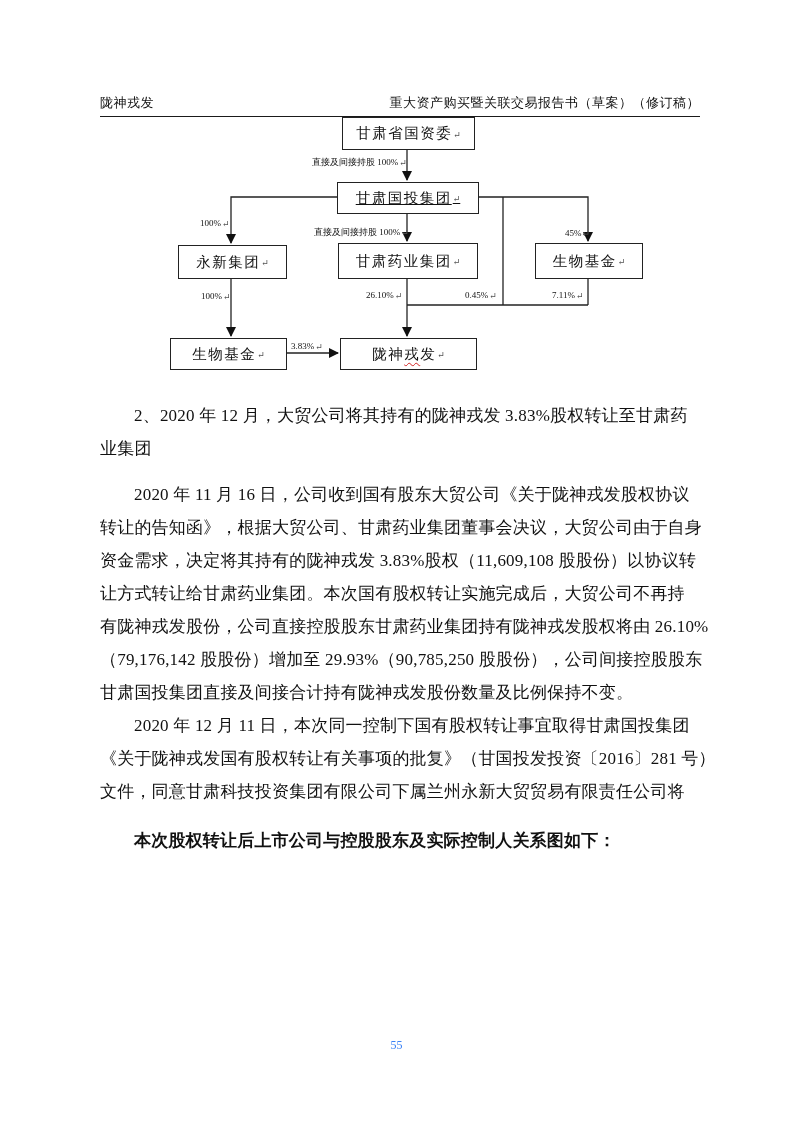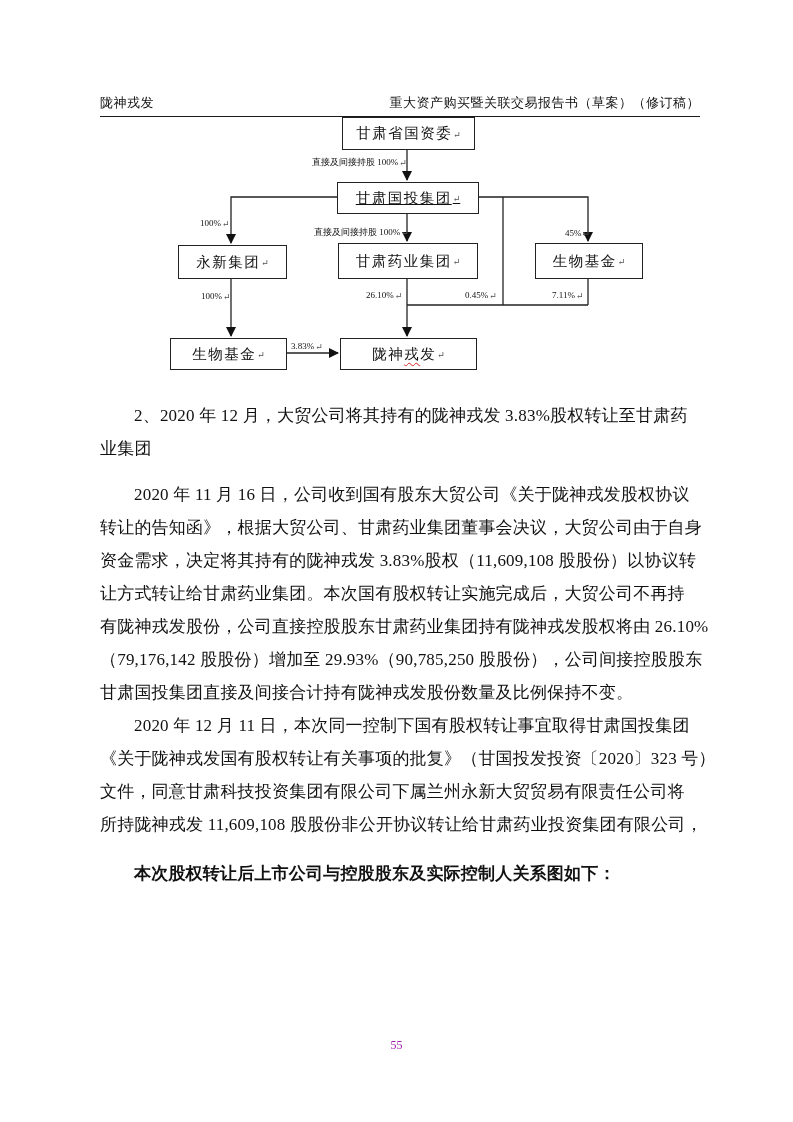--- a/index.html
+++ b/index.html
@@ -56,21 +56,21 @@
   
   .bodytext{position:absolute;left:100px;top:399px;width:600px;font-size:17px;}
   .line{line-height:33px;white-space:nowrap;letter-spacing:.2px;}
   .line.first{text-indent:2em;}
   .para{margin:0;}
   .para.p2{margin-top:13px;}
   .para.bold{font-weight:bold;margin-top:16px;}
   
   .pageno{
     position:absolute;left:0;top:1038px;width:100%;
-    text-align:center;font-size:12px;color:#a21caf;
+    text-align:center;font-size:12px;color:#3b82f6;
   }
 </style>
 </head>
 <body>
 
 <div class="page">
 
   <div class="hdr">
     <span>陇神戎发</span>
     <span>重大资产购买暨关联交易报告书（草案）（修订稿）</span>
@@ -148,23 +148,22 @@
         <div class="line first">2020 年 11 月 16 日，公司收到国有股东大贸公司《关于陇神戎发股权协议</div>
         <div class="line">转让的告知函》，根据大贸公司、甘肃药业集团董事会决议，大贸公司由于自身</div>
         <div class="line">资金需求，决定将其持有的陇神戎发 3.83%股权（11,609,108 股股份）以协议转</div>
         <div class="line">让方式转让给甘肃药业集团。本次国有股权转让实施完成后，大贸公司不再持</div>
         <div class="line">有陇神戎发股份，公司直接控股股东甘肃药业集团持有陇神戎发股权将由 26.10%</div>
         <div class="line">（79,176,142 股股份）增加至 29.93%（90,785,250 股股份），公司间接控股股东</div>
         <div class="line">甘肃国投集团直接及间接合计持有陇神戎发股份数量及比例保持不变。</div>
       </div>
       <div class="para">
         <div class="line first">2020 年 12 月 11 日，本次同一控制下国有股权转让事宜取得甘肃国投集团</div>
-        <div class="line">《关于陇神戎发国有股权转让有关事项的批复》（甘国投发投资〔2020〕323 号）</div>
+        <div class="line">《关于陇神戎发国有股权转让有关事项的批复》（甘国投发投资〔2016〕281 号）</div>
         <div class="line">文件，同意甘肃科技投资集团有限公司下属兰州永新大贸贸易有限责任公司将</div>
-        <div class="line">所持陇神戎发 11,609,108 股股份非公开协议转让给甘肃药业投资集团有限公司，</div>
       </div>
       <div class="para bold">
         <div class="line first">本次股权转让后上市公司与控股股东及实际控制人关系图如下：</div>
       </div>
     </div>
 
   <div class="pageno">55</div>
 
 </div>
 

